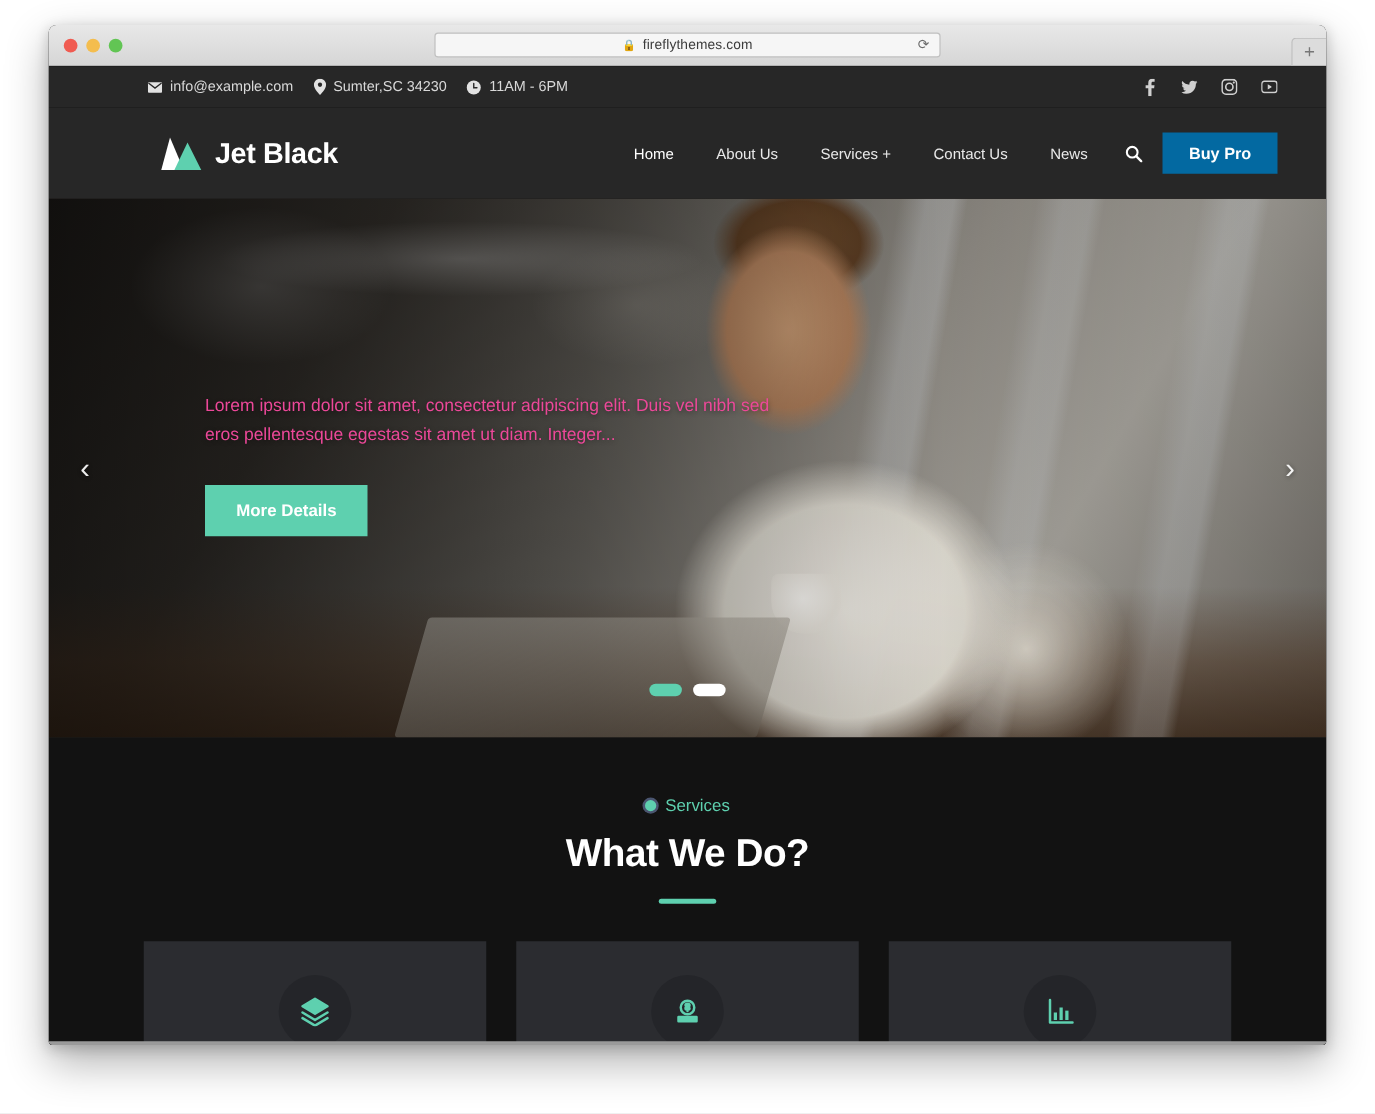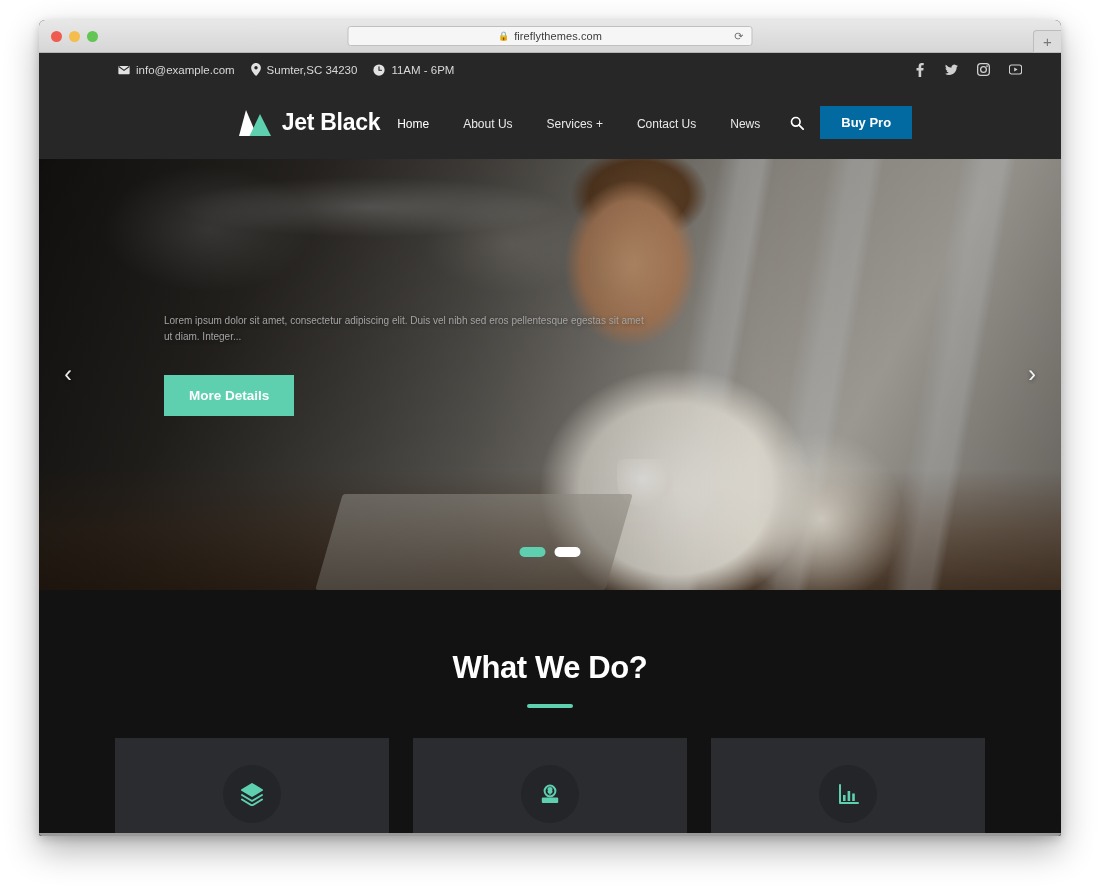--- a/index.html
+++ b/index.html
@@ -125,21 +125,21 @@
     width: 13px; height: 13px;
   }
 
   
   .navbar {
     height: 73px;
     background: #272727;
     display: flex;
     align-items: center;
     padding: 0 39px 0 84px;
-    justify-content: center;
+    justify-content: space-between;
   }
   .brand { display: flex; align-items: center; gap: 1px; }
   .brand-mark { display: block; }
   .brand-text {
     color: #ffffff;
     font-size: 23px;
     font-weight: bold;
     letter-spacing: -0.3px;
   }
   .nav-right { display: flex; align-items: center; gap: 0; }
@@ -240,22 +240,22 @@
   }
   .hero-title {
     color: #ffffff;
     font-size: 47px;
     font-weight: bold;
     letter-spacing: -0.9px;
     line-height: 1.04;
     text-shadow: 0 2px 6px rgba(0,0,0,0.35);
   }
   .hero-sub {
-    color: #a3a3a3;
-    font-size: 10px;
+    color: #ec4899;
+    font-size: 14px;
     line-height: 1.62;
     margin-top: 16px;
     max-width: 480px;
     text-shadow: 0 1px 4px rgba(0,0,0,0.4);
   }
   .hero-btn {
     display: inline-block;
     margin-top: 30px;
     background: #5ed0af;
     color: #ffffff;
@@ -489,20 +489,24 @@
       <div class="hero-arrow prev">‹</div>
       <div class="hero-arrow next">›</div>
 
       <div class="hero-dots">
         <span class="dot active"></span>
         <span class="dot idle"></span>
       </div>
     </div>
 
     <div class="services">
+      <div class="sec-eyebrow">
+        <span class="eyebrow-dot"></span>
+        <span>Services</span>
+      </div>
 
       <h2 class="sec-title">What We Do?</h2>
       <div class="sec-rule"></div>
 
       <div class="cards">
 
         <div class="card">
           <div class="card-icon">
             <svg width="24" height="24" viewBox="0 0 24 24" fill="none" stroke="#5ed0af" stroke-width="2" stroke-linecap="round" stroke-linejoin="round">
               <polygon points="12 2 22 8 12 14 2 8 12 2" fill="#5ed0af" stroke="#5ed0af"></polygon>

